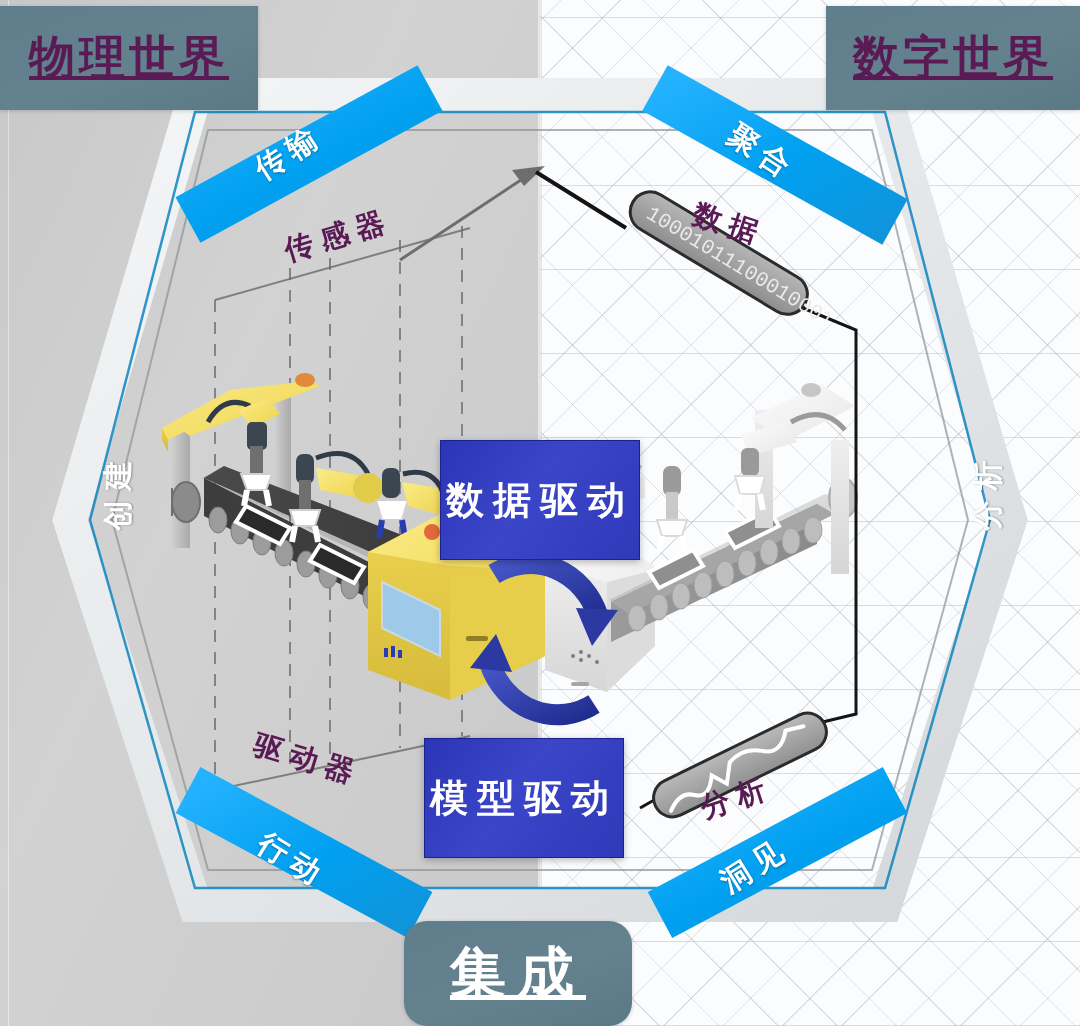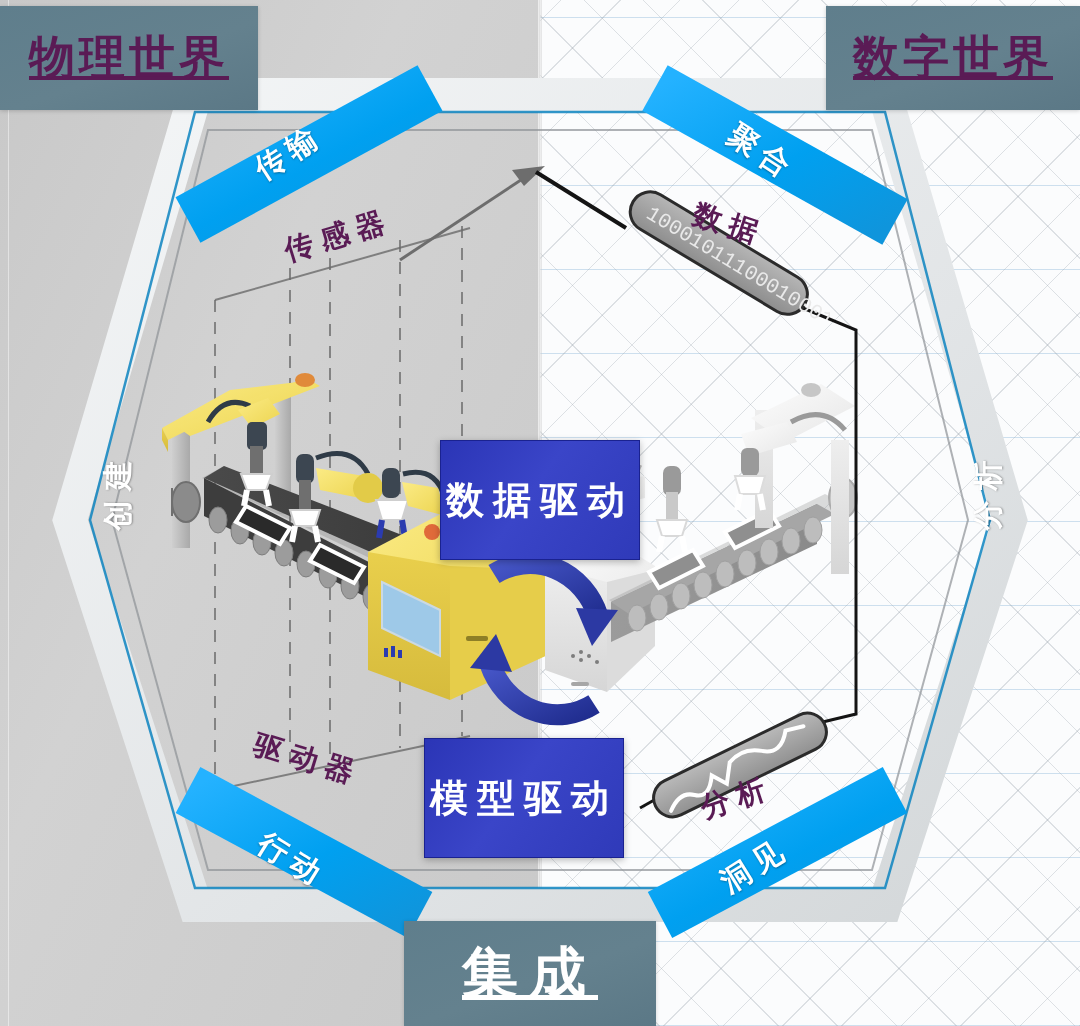--- a/index.html
+++ b/index.html
@@ -92,24 +92,25 @@
     width: 258px; height: 104px;
     font-size: 46px;
   }
   #title-digital {
     left: 826px; top: 6px;
     width: 254px; height: 104px;
     font-size: 46px;
   }
   #title-integration {
     left: 404px; top: 921px;
-    width: 252px; height: 105px;
+    width: 228px; height: 105px;
     font-size: 56px;
     color: #ffffff;
     letter-spacing: 12px;
+    border-radius: 23px;
   }
 
   
   .ann {
     position: absolute;
     color: #5a1b55;
     font-weight: bold;
     font-size: 29px;
     letter-spacing: 8px;
     white-space: nowrap;

